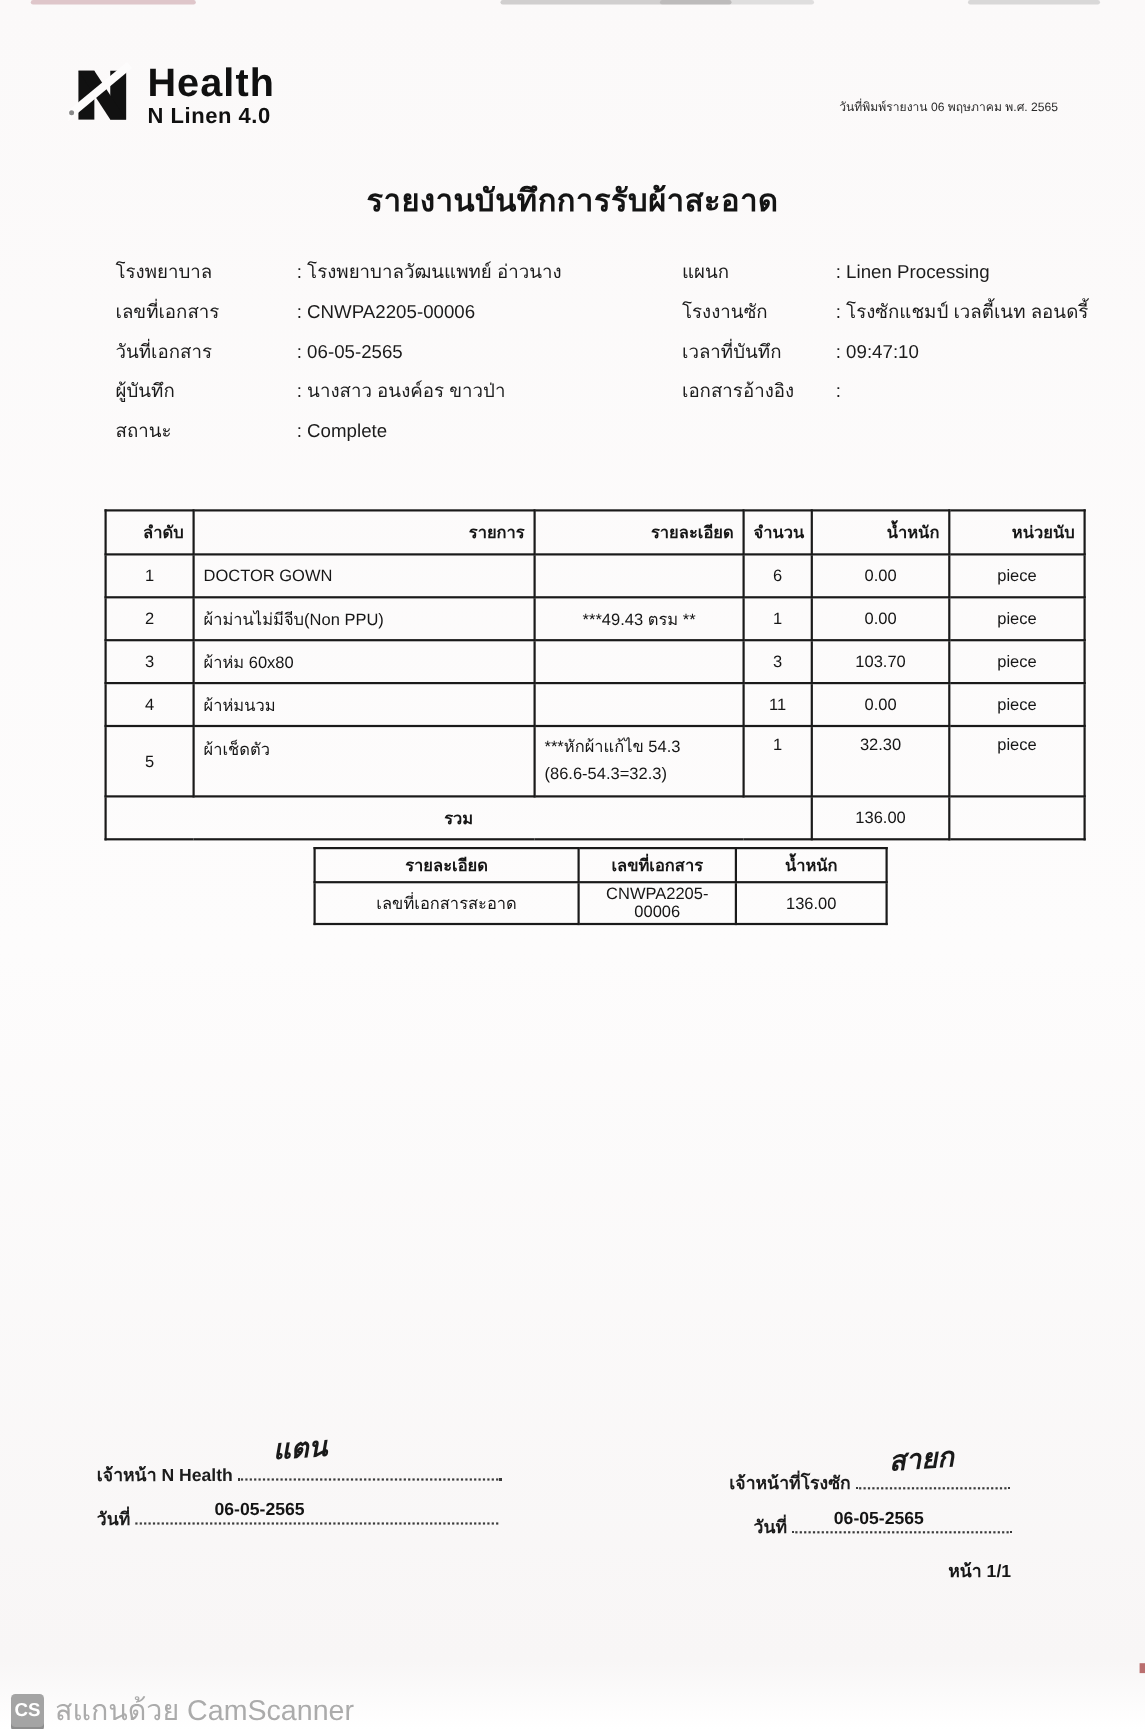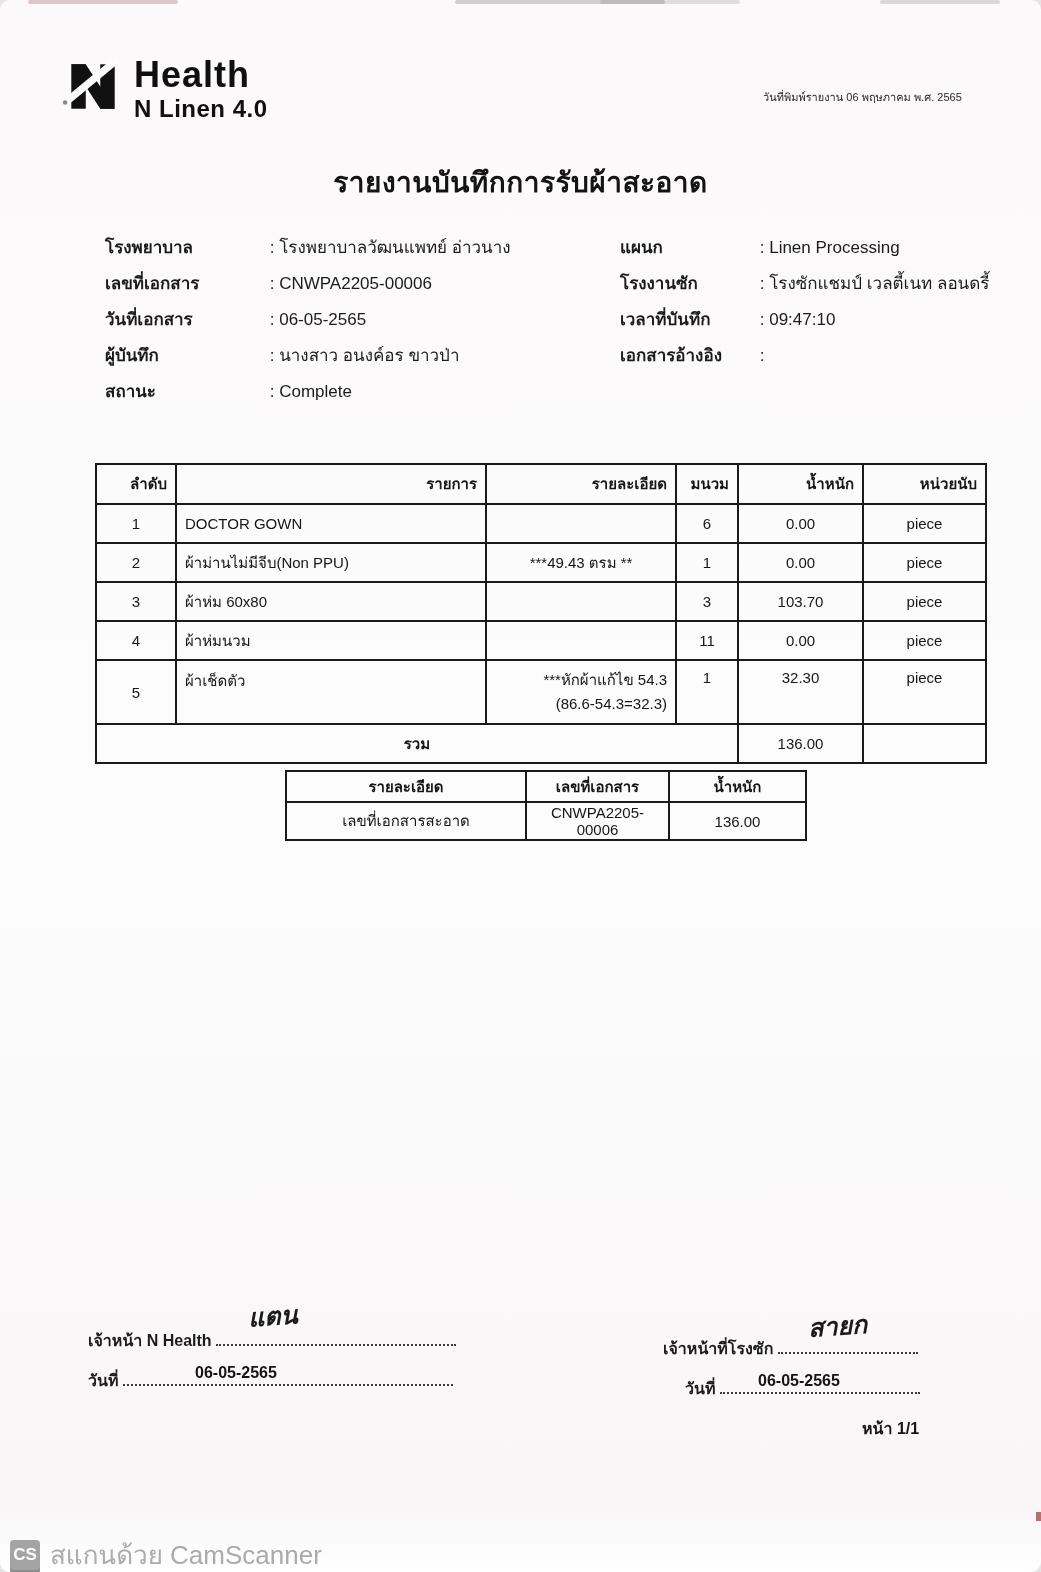--- a/index.html
+++ b/index.html
@@ -4,61 +4,60 @@
 <style>
   html,body{margin:0;padding:0;background:#e8e6e5;}
   .page{
     position:relative;
     width:1041px;height:1572px;
     margin:0 auto;
     background:linear-gradient(180deg,#fbf9f9 0%,#fdfcfc 55%,#f8f6f6 96%,#ffffff 100%);
     font-family:"Liberation Sans","DejaVu Sans",sans-serif;
     color:#1f1f1f;
     overflow:hidden;
-    border-radius:10px;
   }
   
   .edge-artifact{position:absolute;top:0;height:4px;border-radius:2px;opacity:.25;}
   .ea1{left:28px;width:150px;background:#8a3040;}
   .ea2{left:455px;width:210px;background:#555;}
   .ea3{left:600px;width:140px;background:#666;opacity:.18;}
   .ea4{left:880px;width:120px;background:#555;opacity:.2;}
   .speck-red{position:absolute;right:0;top:1512px;width:5px;height:9px;background:#a03434;opacity:.7;}
 
   
   .logo{position:absolute;left:62px;top:55px;display:flex;align-items:flex-start;}
   .logo-mark{width:62px;height:62px;}
   .logo-txt{margin-left:10px;}
   .logo-brand{font-size:36px;font-weight:bold;letter-spacing:1px;line-height:1.1;color:#101010;}
-  .logo-sub{font-size:24px;font-weight:bold;color:#101010;margin-top:0px;letter-spacing:.5px;}
+  .logo-sub{font-size:20px;font-weight:bold;color:#101010;margin-top:0px;letter-spacing:.5px;}
 
   .print-note{position:absolute;left:763px;top:88px;font-size:11px;color:#2a2a2a;}
 
   .doc-title{position:absolute;left:0;top:160px;width:100%;text-align:center;
     font-size:28px;font-weight:bold;color:#141414;letter-spacing:.5px;}
 
   
   .info-row{position:absolute;font-size:17px;font-weight:500;color:#1b1b1b;}
-  .info-label{display:inline-block;font-weight:700;}
+  .info-label{display:inline-block;font-weight:400;}
   .ileft .info-label{width:160px;}
   .iright .info-label{width:135px;}
   .info-value{font-weight:500;}
 
   
   table{border-collapse:collapse;}
   .items-table{position:absolute;left:95px;top:463px;width:890px;table-layout:fixed;}
   .items-table th,.items-table td{
     border:2px solid #1a1a1a;font-size:15px;color:#161616;
     padding:2px 8px;vertical-align:middle;background:transparent;
   }
   .items-table th{height:34px;font-weight:600;text-align:right;}
   .items-table td{height:33px;}
   .c-center{text-align:center;}
   .c-left{text-align:left;}
-  .detail-line{line-height:1.6;text-align:right;}
+  .detail-line{line-height:1.6;text-align:left;}
   .total-label{text-align:center;font-weight:600;}
 
   
   .summary-table{position:absolute;left:285px;top:770px;width:520px;table-layout:fixed;}
   .summary-table th,.summary-table td{
     border:2px solid #1a1a1a;font-size:15px;color:#161616;height:27px;
     text-align:center;padding:1px 6px;
   }
   .summary-table th{font-weight:600;}
 
@@ -157,21 +156,21 @@
         <col style="width:190px">
       <col style="width:62px">
         <col style="width:125px">
         <col style="width:123px">
     </colgroup>
     <tbody>
         <tr>
       <th>ลำดับ</th>
       <th>รายการ</th>
       <th>รายละเอียด</th>
-      <th>มนวม</th>
+      <th>จำนวน</th>
       <th>น้ำหนัก</th>
       <th>หน่วยนับ</th>
     </tr>
     <tr>
       <td class="c-center">1</td>
       <td class="c-left">DOCTOR GOWN</td>
       <td class="c-center"></td>
       <td class="c-center">6</td>
       <td class="c-center">0.00</td>
       <td class="c-center">piece</td>

